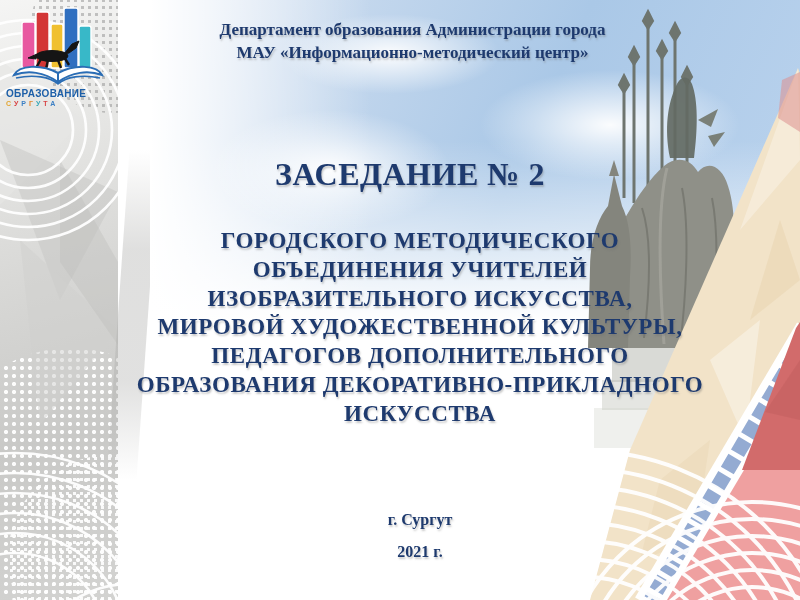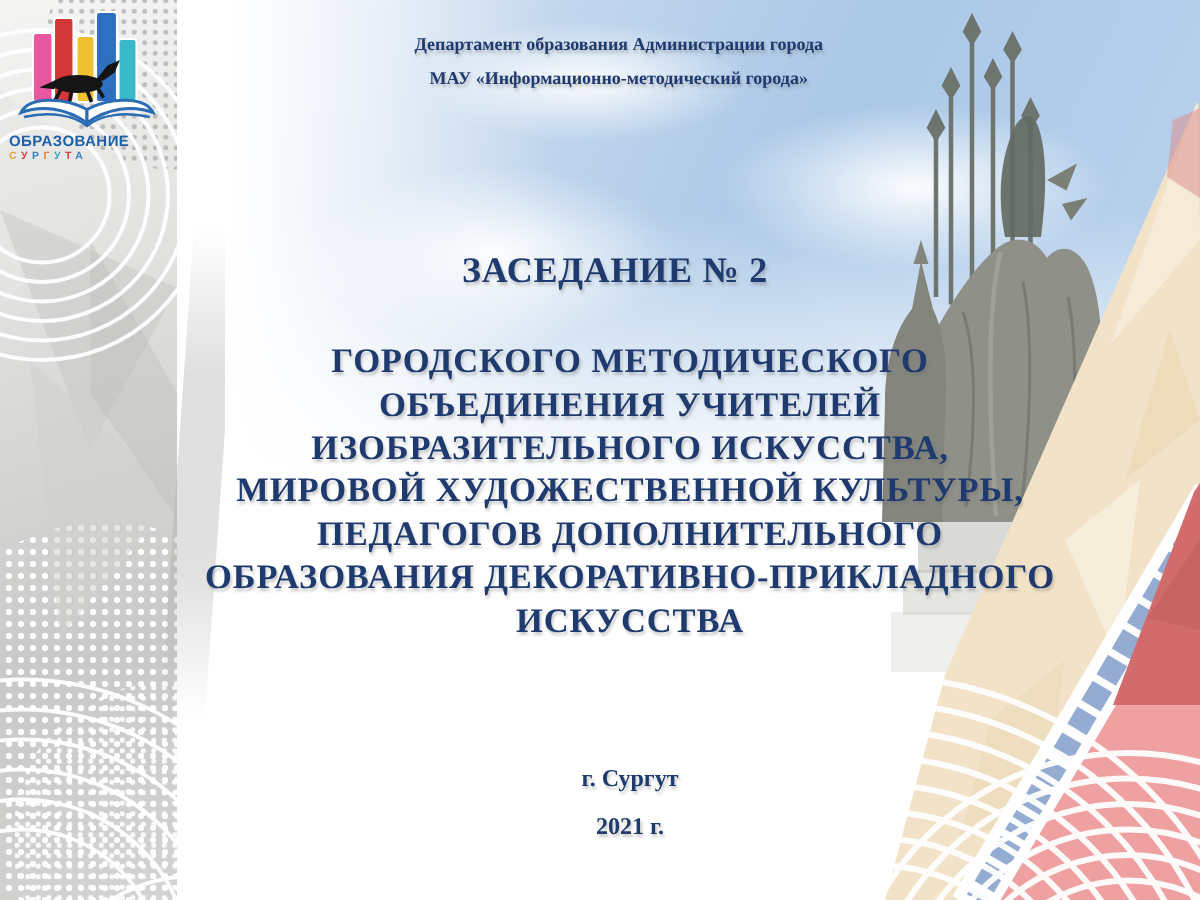--- a/index.html
+++ b/index.html
@@ -40,22 +40,22 @@
 
   
   .logo{position:absolute;left:6px;top:6px;width:110px;height:115px;z-index:4;text-align:left;
         font-family:"Liberation Sans",sans-serif;}
   .logo-line1{margin-top:-2px;font-size:10px;font-weight:bold;color:#1d5fa8;letter-spacing:.3px;}
   .logo-line2{font-size:7px;font-weight:bold;letter-spacing:3px;margin-top:1px;}
 
   
   .txt{position:absolute;color:#1e3a6e;font-weight:bold;text-align:center;z-index:5;
        text-shadow:1px 2px 2px rgba(110,110,110,.38);}
-  .header-block{left:130px;top:18px;width:565px;font-size:12px;line-height:23px;}
-  .title-block{left:30px;top:168px;width:760px;font-size:24px;letter-spacing:.5px;}
+  .header-block{left:130px;top:18px;width:565px;font-size:17px;line-height:23px;}
+  .title-block{left:30px;top:156px;width:760px;font-size:32px;letter-spacing:.5px;}
   .body-block{left:35px;top:227px;width:770px;font-size:23px;line-height:28.8px;letter-spacing:.6px;}
   .footer-city{left:30px;top:511px;width:780px;font-size:16px;}
   .footer-year{left:30px;top:543px;width:780px;font-size:16px;}
 </style>
 </head>
 <body>
 
 <div class="slide">
 
   <div class="left-band">
@@ -201,21 +201,21 @@
       </g>
     </svg>
     <div class="logo-line1">ОБРАЗОВАНИЕ</div>
     <div class="logo-line2">
       <span style="color:#e3a52f">С</span><span style="color:#d84343">У</span><span style="color:#3b7fc4">Р</span><span style="color:#e3862f">Г</span><span style="color:#38a8b8">У</span><span style="color:#d84343">Т</span><span style="color:#3b7fc4">А</span>
     </div>
   </div>
 
   <div class="txt header-block">
     <div>Департамент образования Администрации города</div>
-    <div>МАУ «Информационно-методический города»</div>
+    <div>МАУ «Информационно-методический центр»</div>
   </div>
 
   <div class="txt title-block">ЗАСЕДАНИЕ № 2</div>
 
   <div class="txt body-block">
     <div>ГОРОДСКОГО МЕТОДИЧЕСКОГО</div>
     <div>ОБЪЕДИНЕНИЯ УЧИТЕЛЕЙ</div>
     <div>ИЗОБРАЗИТЕЛЬНОГО ИСКУССТВА,</div>
     <div>МИРОВОЙ ХУДОЖЕСТВЕННОЙ КУЛЬТУРЫ,</div>
     <div>ПЕДАГОГОВ ДОПОЛНИТЕЛЬНОГО</div>

